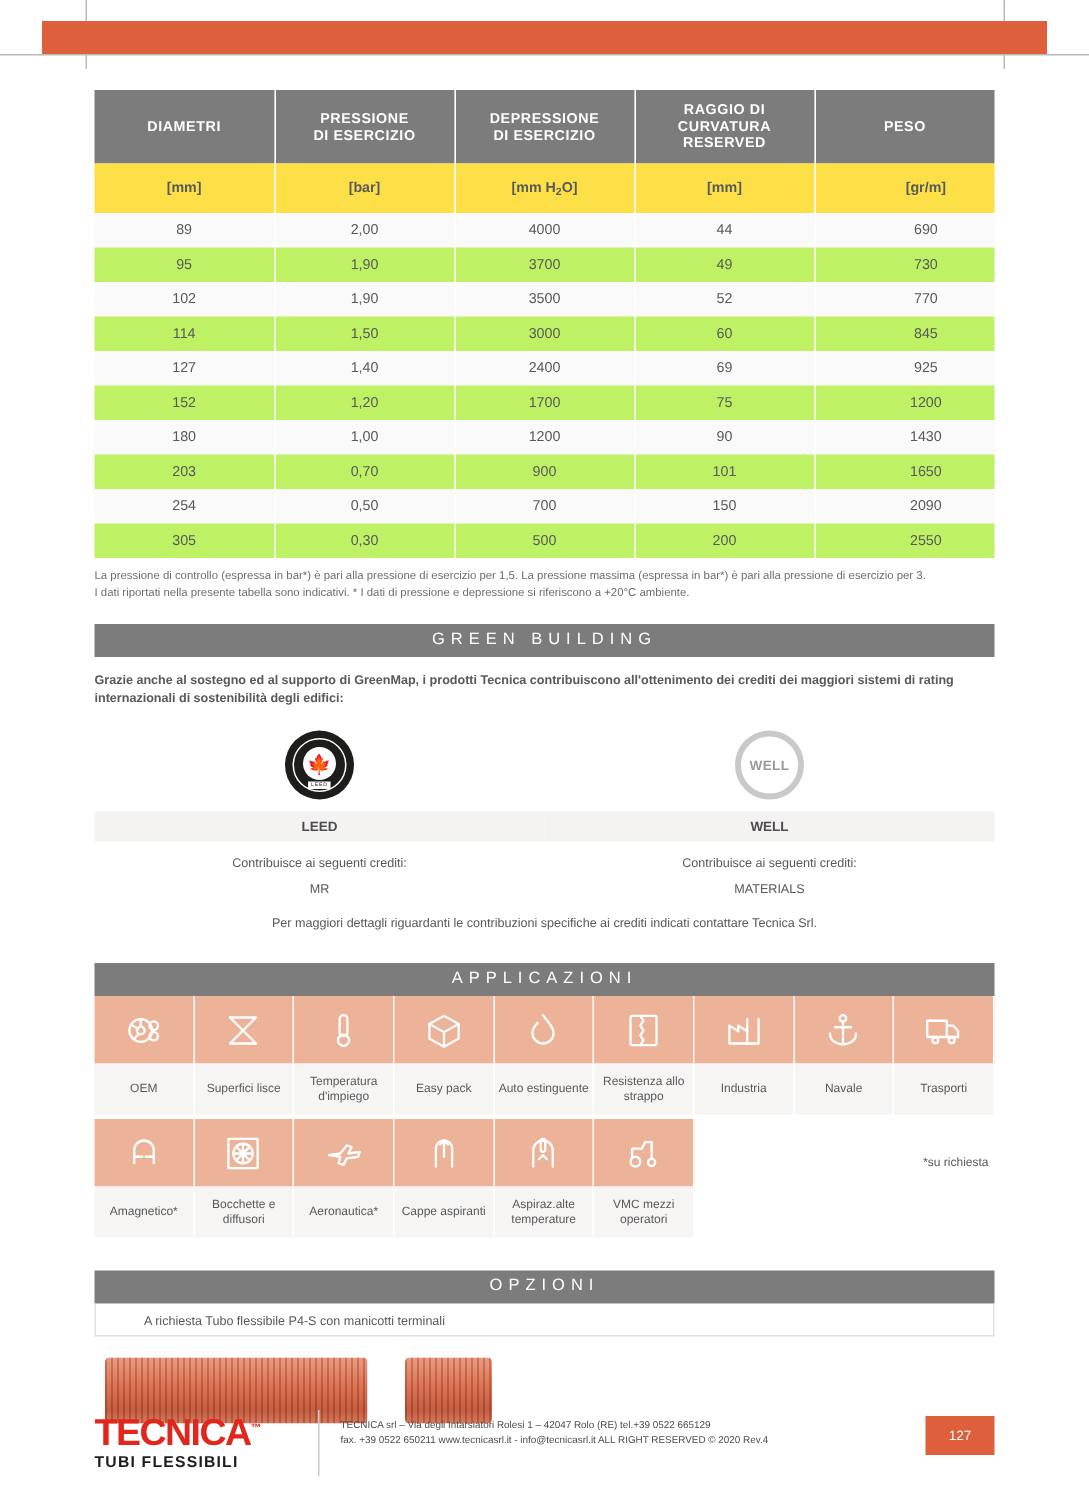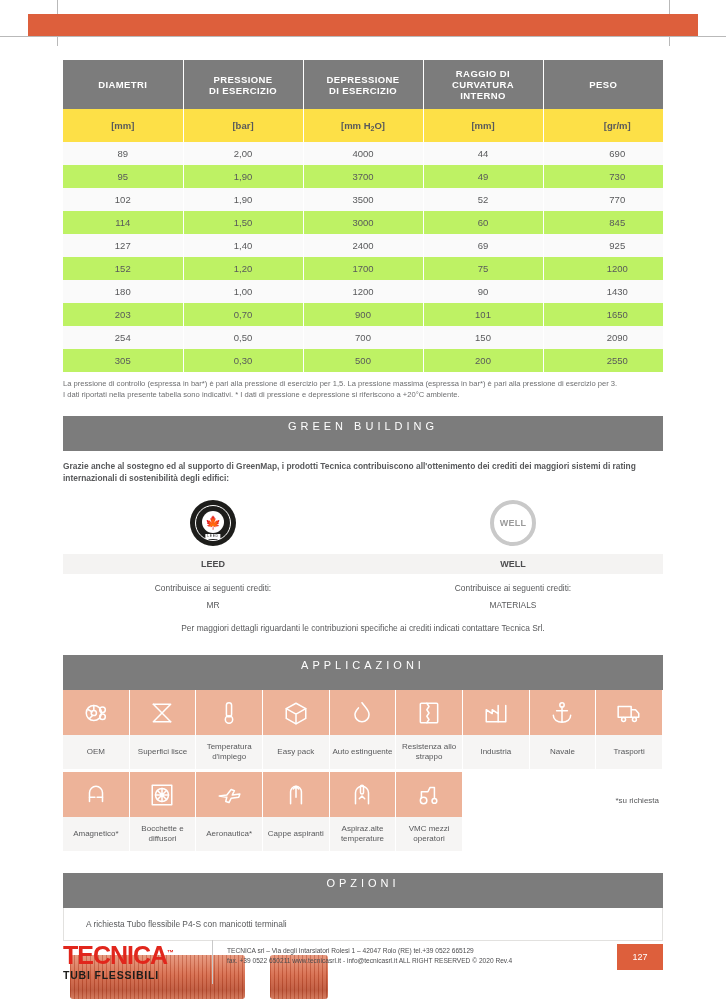--- a/index.html
+++ b/index.html
@@ -18,21 +18,21 @@
   .crop-line-h { position: absolute; left: 0; width: 726px; height: 1px; background: #b9b9b9; top: 36px; }
   .top-bar {
     position: absolute; left: 28px; top: 14px;
     width: 670px; height: 22px; background: #dd5f3c;
   }
 
   
   .band {
     background: #7c7c7c; color: #ffffff;
     text-align: center; font-size: 11px; font-weight: 400;
-    letter-spacing: 4px; line-height: 21px; height: 35px;
+    letter-spacing: 4px; line-height: 21px; height: 22px;
   }
 
   
   .content { position: absolute; left: 63px; top: 60px; width: 600px; }
   table.spec { width: 600px; border-collapse: collapse; table-layout: fixed; }
   table.spec th {
     background: #7c7c7c; color: #fff;
     font-size: 9.5px; font-weight: 700; letter-spacing: .4px;
     padding: 8px 2px; line-height: 11px; height: 40px;
     border-right: 1px solid #ffffff; vertical-align: middle;
@@ -118,21 +118,21 @@
     font-size: 8px; color: #58595b; margin-left: auto;
     padding-top: 24px; padding-right: 4px;
   }
   svg.ico { width: 26px; height: 26px; stroke: #ffffff; fill: none;
             stroke-width: 1.4; stroke-linecap: round; stroke-linejoin: round; }
 
   
   .opt-band { margin-top: 22px; }
   .opt-box {
     border: 1px solid #e2e1df; border-top: none;
-    font-size: 8.4px; color: #58595b; padding: 7px 22px; height: 33px;
+    font-size: 8.4px; color: #58595b; padding: 7px 32px; height: 22px;
     display: flex; align-items: center;
   }
 
   
   .photos { margin-top: 14px; position: relative; height: 50px; }
   .hose {
     position: absolute; top: 0; height: 44px; border-radius: 3px;
     background:
       repeating-linear-gradient(90deg,
         rgba(150,60,40,.30) 0px, rgba(150,60,40,.30) 1.5px,
@@ -186,21 +186,21 @@
           <th>
             <div>PRESSIONE</div>
             <div>DI ESERCIZIO</div>
           </th>
           <th>
             <div>DEPRESSIONE</div>
             <div>DI ESERCIZIO</div>
           </th>
           <th>
             <div>RAGGIO DI CURVATURA</div>
-            <div>INTERNO</div>
+            <div>RESERVED</div>
           </th>
           <th>
             <div>PESO</div>
           </th>
         </tr>
       </thead>
       <tbody>
         <tr class="units">
           <td>[mm]</td>
           <td>[bar]</td>

